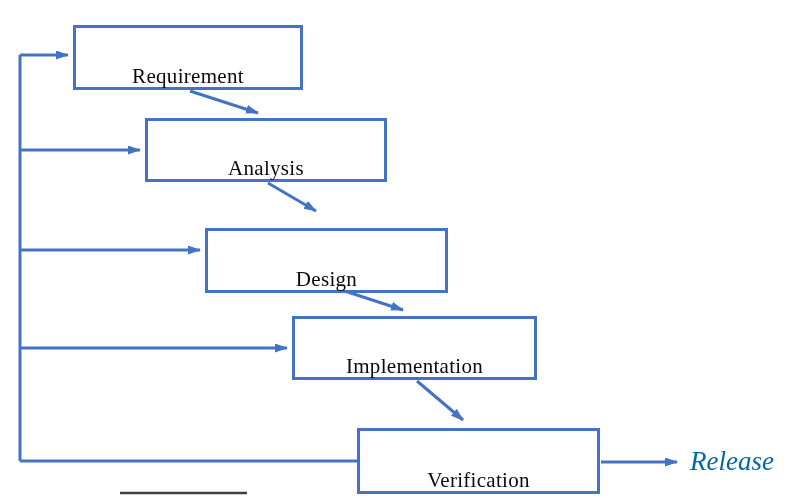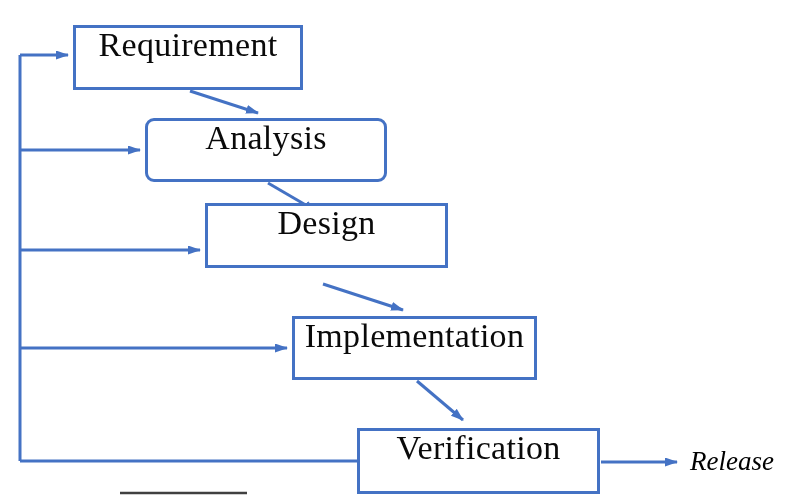--- a/index.html
+++ b/index.html
@@ -21,38 +21,38 @@
     top: 0;
     width: 801px;
     height: 498px;
   }
   .stage-box {
     position: absolute;
     box-sizing: border-box;
     border: 3px solid #4472C4;
     background: #ffffff;
     display: flex;
-    align-items: flex-start;
+    align-items: flex-end;
     justify-content: center;
     color: #0a0a0a;
-    font-size: 34px;
+    font-size: 21px;
     line-height: 1;
     letter-spacing: 0.3px;
   }
   .box-requirement     { left: 73px;  top: 25px;  width: 230px; height: 65px; }
-  .box-analysis        { left: 145px; top: 118px; width: 242px; height: 64px; border-radius: 9px; }
-  .box-design          { left: 205px; top: 203px; width: 243px; height: 65px; }
+  .box-analysis        { left: 145px; top: 118px; width: 242px; height: 64px; }
+  .box-design          { left: 205px; top: 228px; width: 243px; height: 65px; }
   .box-implementation  { left: 292px; top: 316px; width: 245px; height: 64px; }
   .box-verification    { left: 357px; top: 428px; width: 243px; height: 66px; }
   .release-label {
     position: absolute;
     left: 690px;
     top: 448px;
     width: 110px;
-    color: #000000;
+    color: #0369a1;
     font-size: 27px;
     font-style: italic;
     line-height: 1;
   }
 </style>
 </head>
 <body>
 
 <div class="canvas">
 

